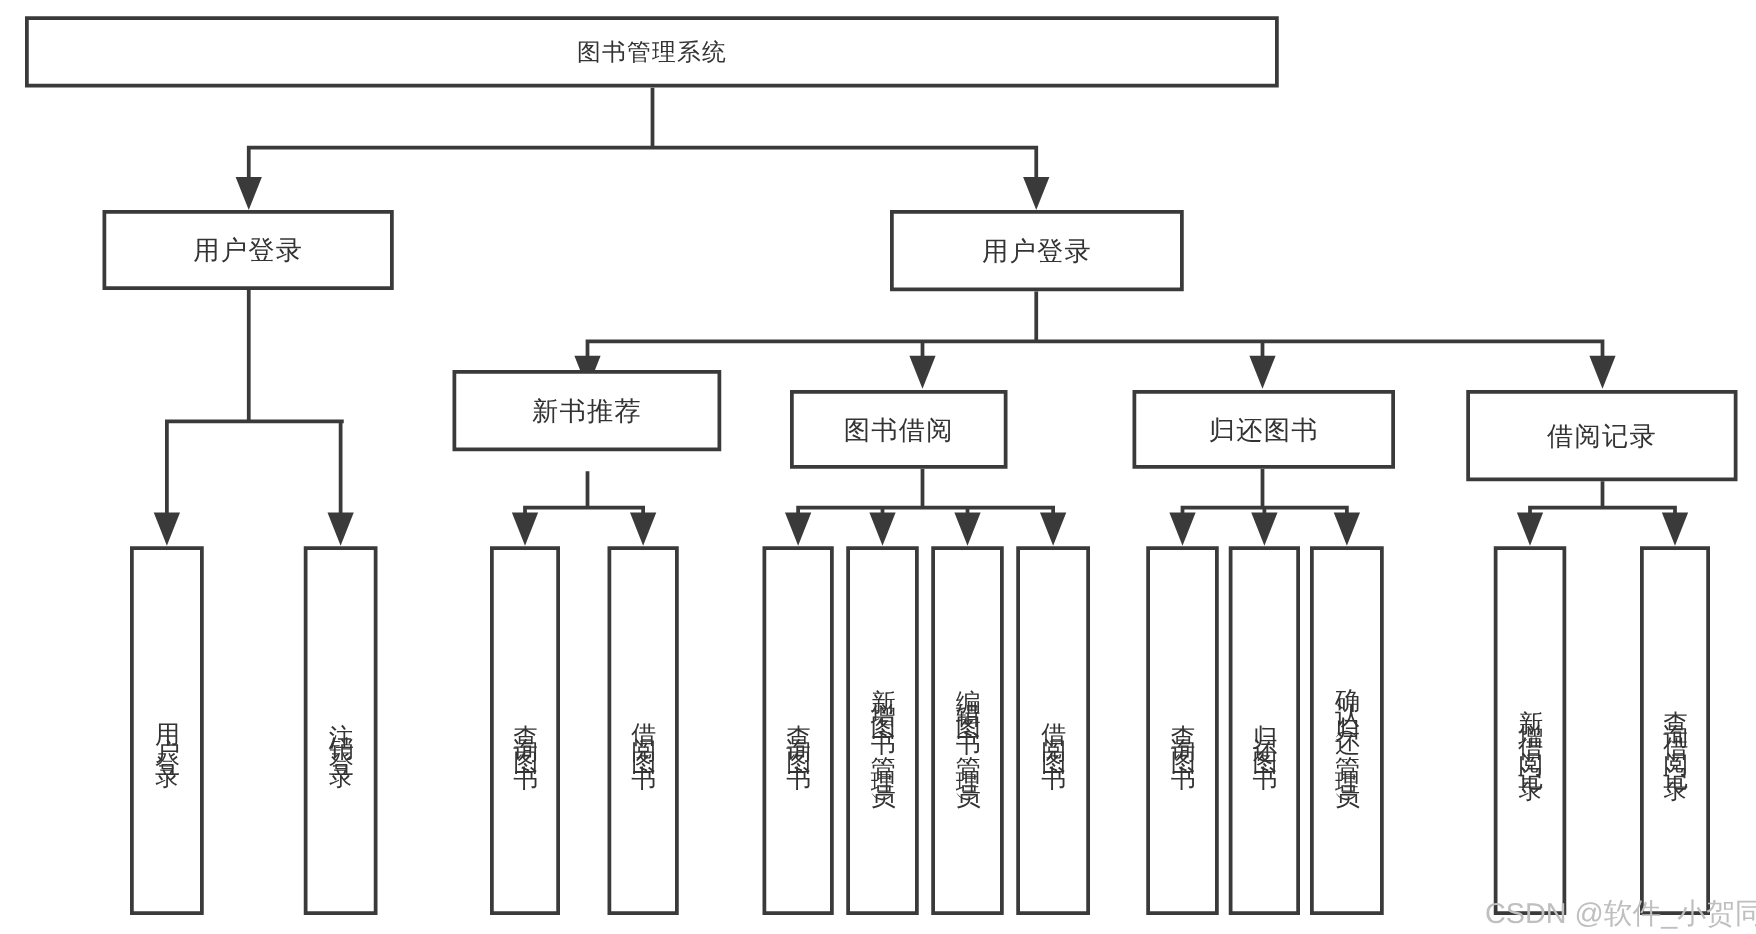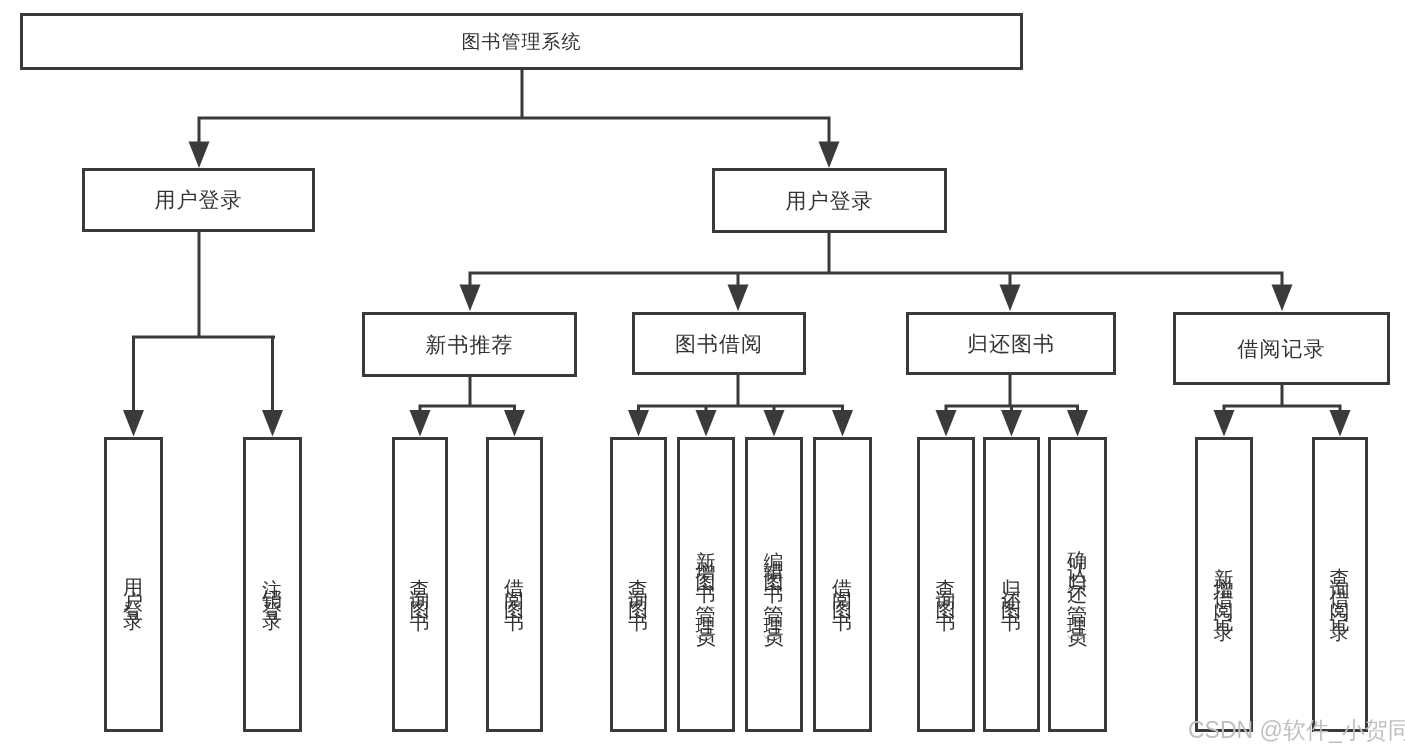--- a/index.html
+++ b/index.html
@@ -92,21 +92,21 @@
     <span>图书管理系统</span>
   </div>
 
   <div class="box branch-box" style="left:82px;top:168px;width:233px;height:64px">
     <span>用户登录</span>
   </div>
   <div class="box branch-box" style="left:712px;top:168px;width:235px;height:65px">
     <span>用户登录</span>
   </div>
 
-  <div class="box branch-box" style="left:362px;top:312px;width:215px;height:65px">
+  <div class="box branch-box" style="left:362px;top:296px;width:215px;height:65px">
     <span>新书推荐</span>
   </div>
   <div class="box branch-box" style="left:632px;top:312px;width:174px;height:63px">
     <span>图书借阅</span>
   </div>
   <div class="box branch-box" style="left:906px;top:312px;width:210px;height:63px">
     <span>归还图书</span>
   </div>
   <div class="box branch-box" style="left:1173px;top:312px;width:217px;height:73px">
     <span>借阅记录</span>

